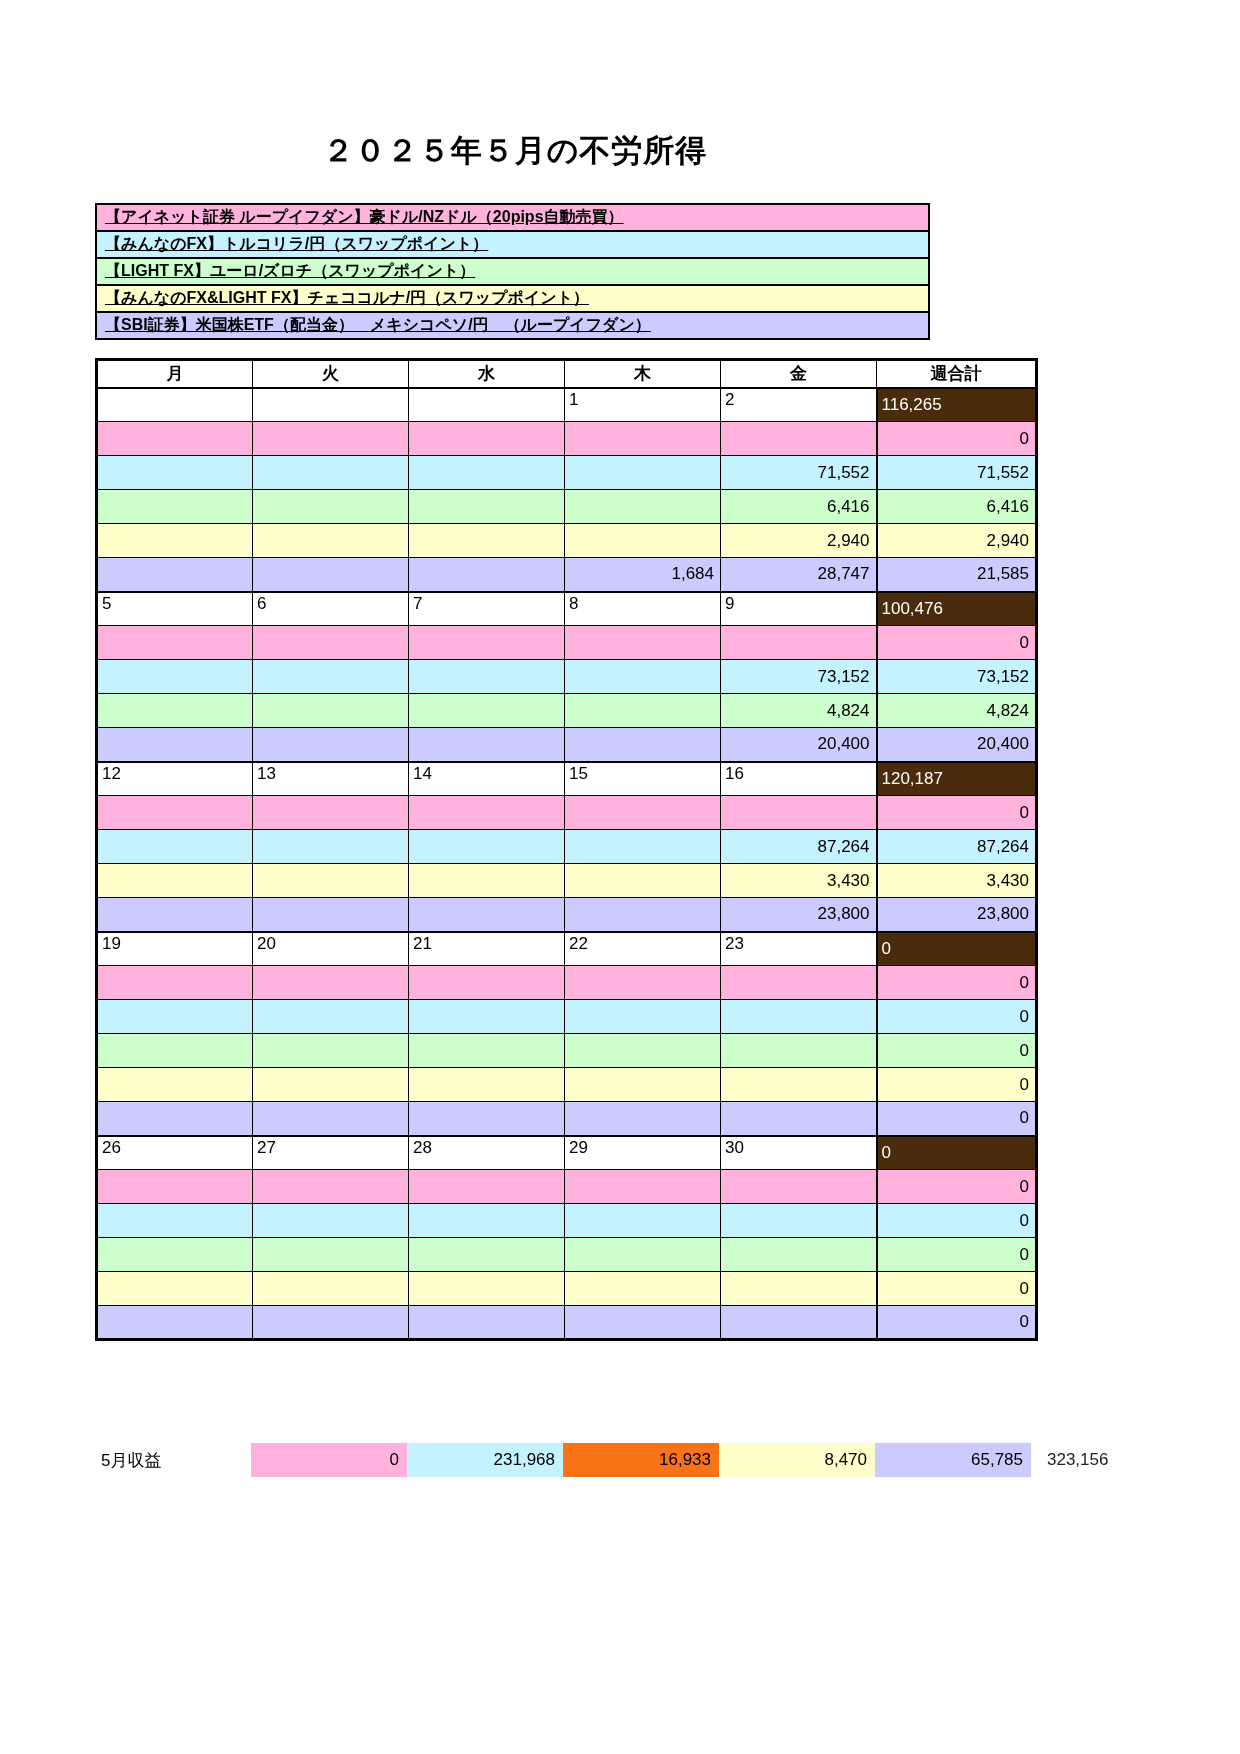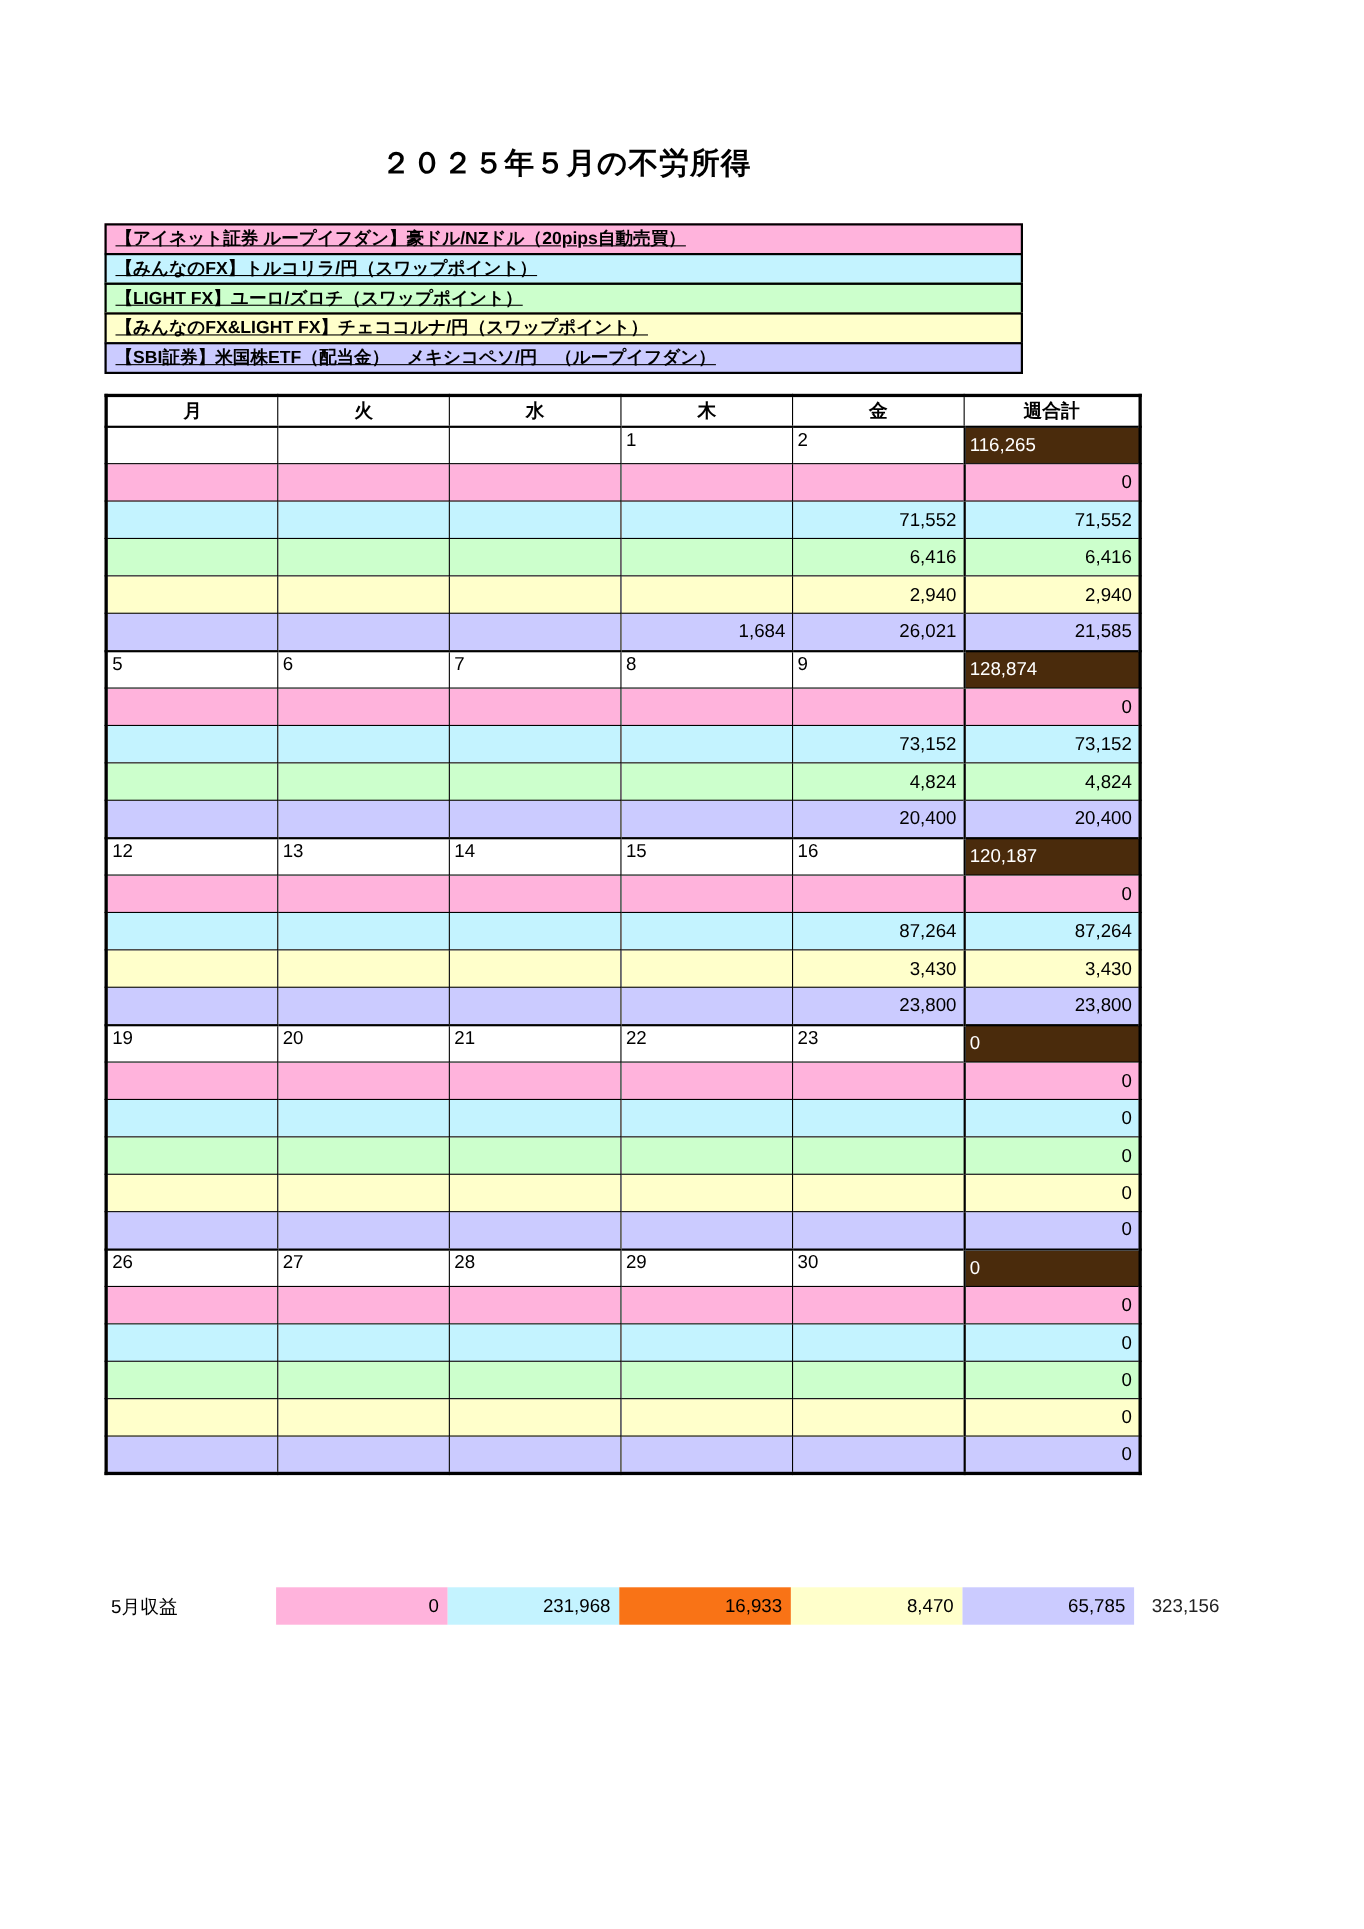--- a/index.html
+++ b/index.html
@@ -1,21 +1,21 @@
 <!DOCTYPE html>
 <html><head>
 <meta charset="utf-8">
 <style>
   * { margin:0; padding:0; box-sizing:border-box; }
   html,body { background:#ffffff; }
   body { font-family:"Liberation Sans", sans-serif; color:#000; }
   .page { position:relative; width:1240px; height:1754px; background:#fff; overflow:hidden; }
 
   .title { position:absolute; left:95px; top:130px; width:840px; text-align:center;
-           font-size:27px; font-weight:bold; letter-spacing:1px; }
+           font-size:31px; font-weight:bold; letter-spacing:1px; }
 
   .legend { position:absolute; left:95px; top:203px; width:835px; }
   .legend-row { height:29px; border:2px solid #000; margin-top:-2px;
                 display:flex; align-items:center; padding-left:8px;
                 font-size:16px; font-weight:bold;text-decoration:underline; }
   .legend-row:first-child { margin-top:0; }
 
   table.cal { position:absolute; left:95px; top:358px; border-collapse:collapse;
               table-layout:fixed; border:3px solid #000; }
   table.cal col.daycol { width:156px; }
@@ -122,30 +122,30 @@
           <td class="val" style="background: rgb(255, 255, 203);"></td>
           <td class="val" style="background: rgb(255, 255, 203);"></td>
           <td class="val" style="background: rgb(255, 255, 203);">2,940</td>
           <td class="total-col" style="background: rgb(255, 255, 203);">2,940</td>
         </tr>
         <tr>
           <td class="val" style="background: rgb(203, 203, 255);"></td>
           <td class="val" style="background: rgb(203, 203, 255);"></td>
           <td class="val" style="background: rgb(203, 203, 255);"></td>
           <td class="val" style="background: rgb(203, 203, 255);">1,684</td>
-          <td class="val" style="background: rgb(203, 203, 255);">26,021</td>
+          <td class="val" style="background: rgb(203, 203, 255);">28,747</td>
           <td class="total-col" style="background: rgb(203, 203, 255);">21,585</td>
         </tr>
         <tr class="day-row">
           <td>5</td>
           <td>6</td>
           <td>7</td>
           <td>8</td>
           <td>9</td>
-          <td class="total-col" style="background: rgb(74, 43, 12);">128,874</td>
+          <td class="total-col" style="background: rgb(74, 43, 12);">100,476</td>
         </tr>
         <tr>
           <td class="val" style="background: rgb(255, 179, 220);"></td>
           <td class="val" style="background: rgb(255, 179, 220);"></td>
           <td class="val" style="background: rgb(255, 179, 220);"></td>
           <td class="val" style="background: rgb(255, 179, 220);"></td>
           <td class="val" style="background: rgb(255, 179, 220);"></td>
           <td class="total-col" style="background: rgb(255, 179, 220);">0</td>
         </tr>
         <tr>

